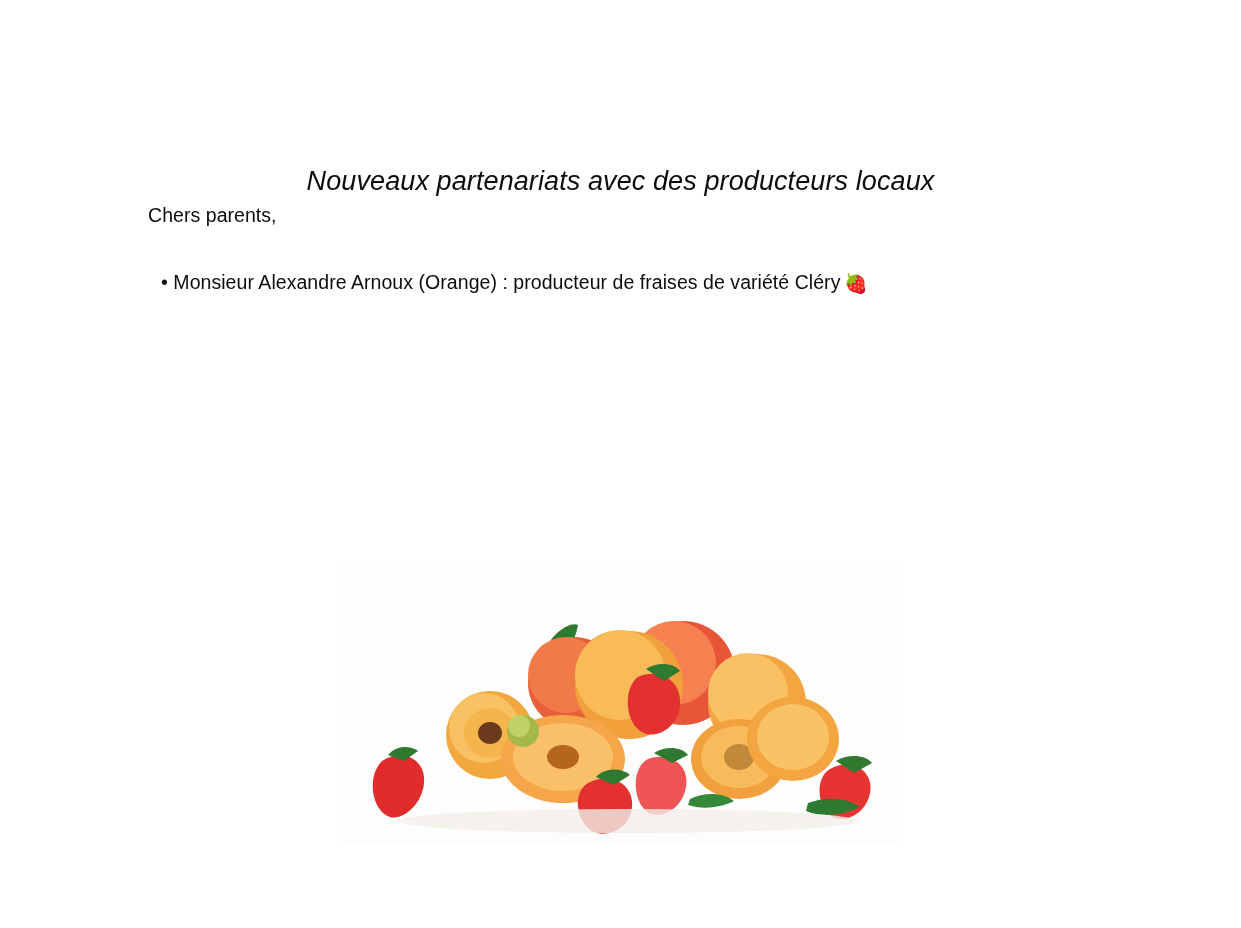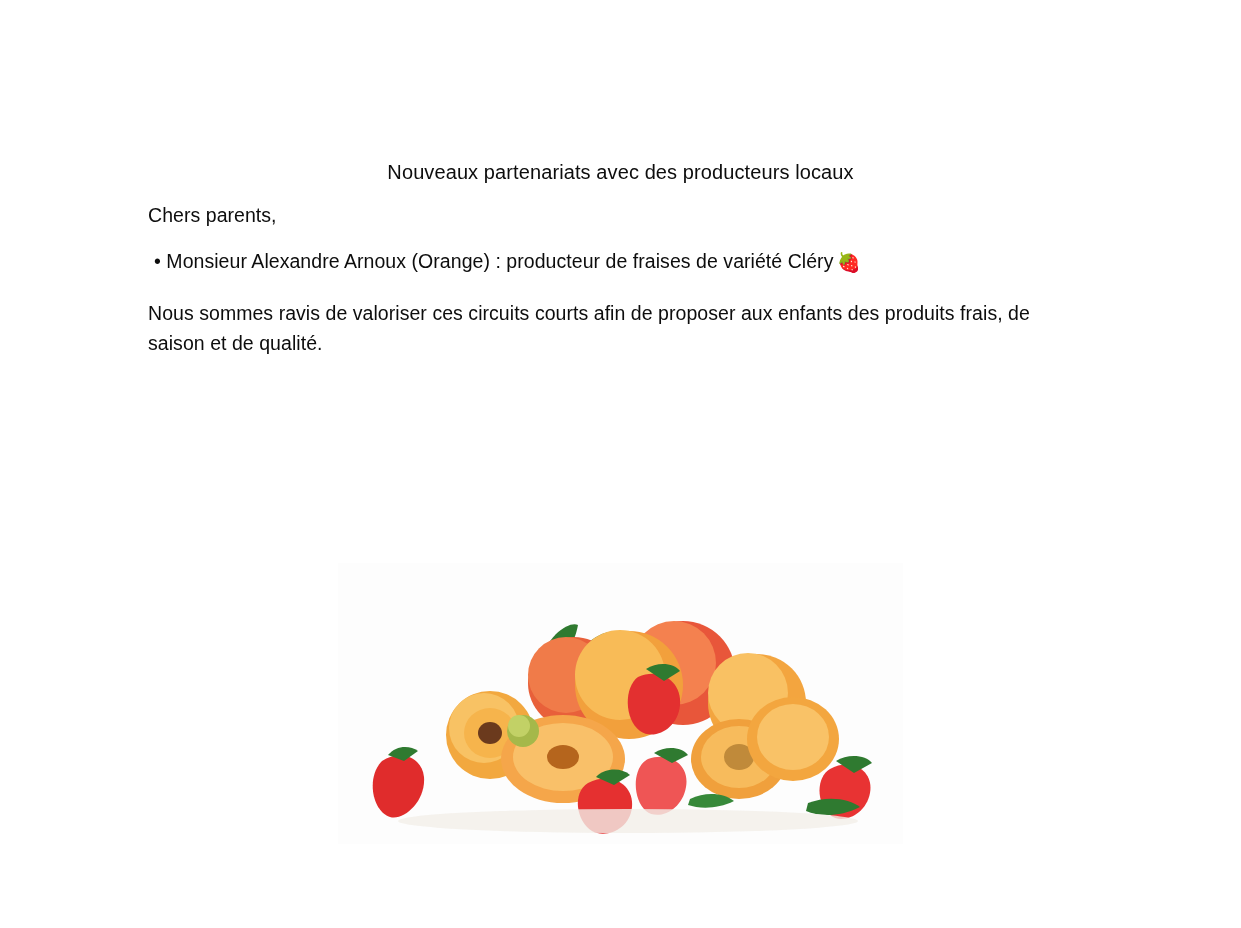--- a/index.html
+++ b/index.html
@@ -19,49 +19,50 @@
     width: 1241px;
     height: 928px;
     background: #ffffff;
   }
   .doc-title {
     position: absolute;
     left: 0;
     top: 148px;
     width: 1241px;
     text-align: center;
-    font-size: 20px;
+    font-size: 27px;
     font-weight: 400;
     letter-spacing: 0.1px;
     color: #0d0d0d;
+    font-style: italic;
   }
   .body-block {
     position: absolute;
     left: 148px;
     top: 200px;
     width: 932px;
   }
   .para {
     font-size: 19.5px;
     line-height: 30px;
     color: #0d0d0d;
     margin: 0 0 18px 0;
     letter-spacing: 0.05px;
   }
   .para.greeting {
-    margin-bottom: 16px;
+    margin-bottom: 37px;
   }
   .bullets {
     margin: 0 0 20px 0;
   }
   .bullet-line {
     font-size: 19.5px;
     line-height: 31px;
     color: #0d0d0d;
-    margin: 6px;
+    margin: 13px;
     letter-spacing: 0.05px;
   }
   .emoji {
     font-size: 19px;
     padding-left: 4px;
     vertical-align: -1px;
   }
   .figure {
     position: absolute;
     left: 338px;
@@ -86,21 +87,20 @@
 
   <div class="body-block">
 
     <p class="para greeting">Chers parents,</p>
 
 
     <div class="bullets">
       <p class="bullet-line"><span>• Monsieur Alexandre Arnoux (Orange) : producteur de fraises de variété Cléry</span><span class="emoji">🍓</span></p>
     </div>
 
-    <p class="para">Nous sommes ravis de valoriser ces circuits courts afin de proposer aux enfants des produits frais, de saison et de qualité.</p>
   </div>
 
   <div class="figure">
     <svg viewBox="0 0 565 281" xmlns="http://www.w3.org/2000/svg" role="img">
       <rect x="0" y="0" width="565" height="281" fill="#fdfdfd"></rect>
 
       <path d="M198 105 C210 70, 232 58, 240 62 C236 84, 222 104, 202 112 Z" fill="#2f7a30"></path>
       <path d="M236 96 C252 72, 272 66, 281 70 C274 90, 258 106, 240 110 Z" fill="#2b6e2c"></path>
       <path d="M275 128 C292 112, 310 110, 318 116 C306 130, 288 138, 274 136 Z" fill="#3a8c3a"></path>
 

